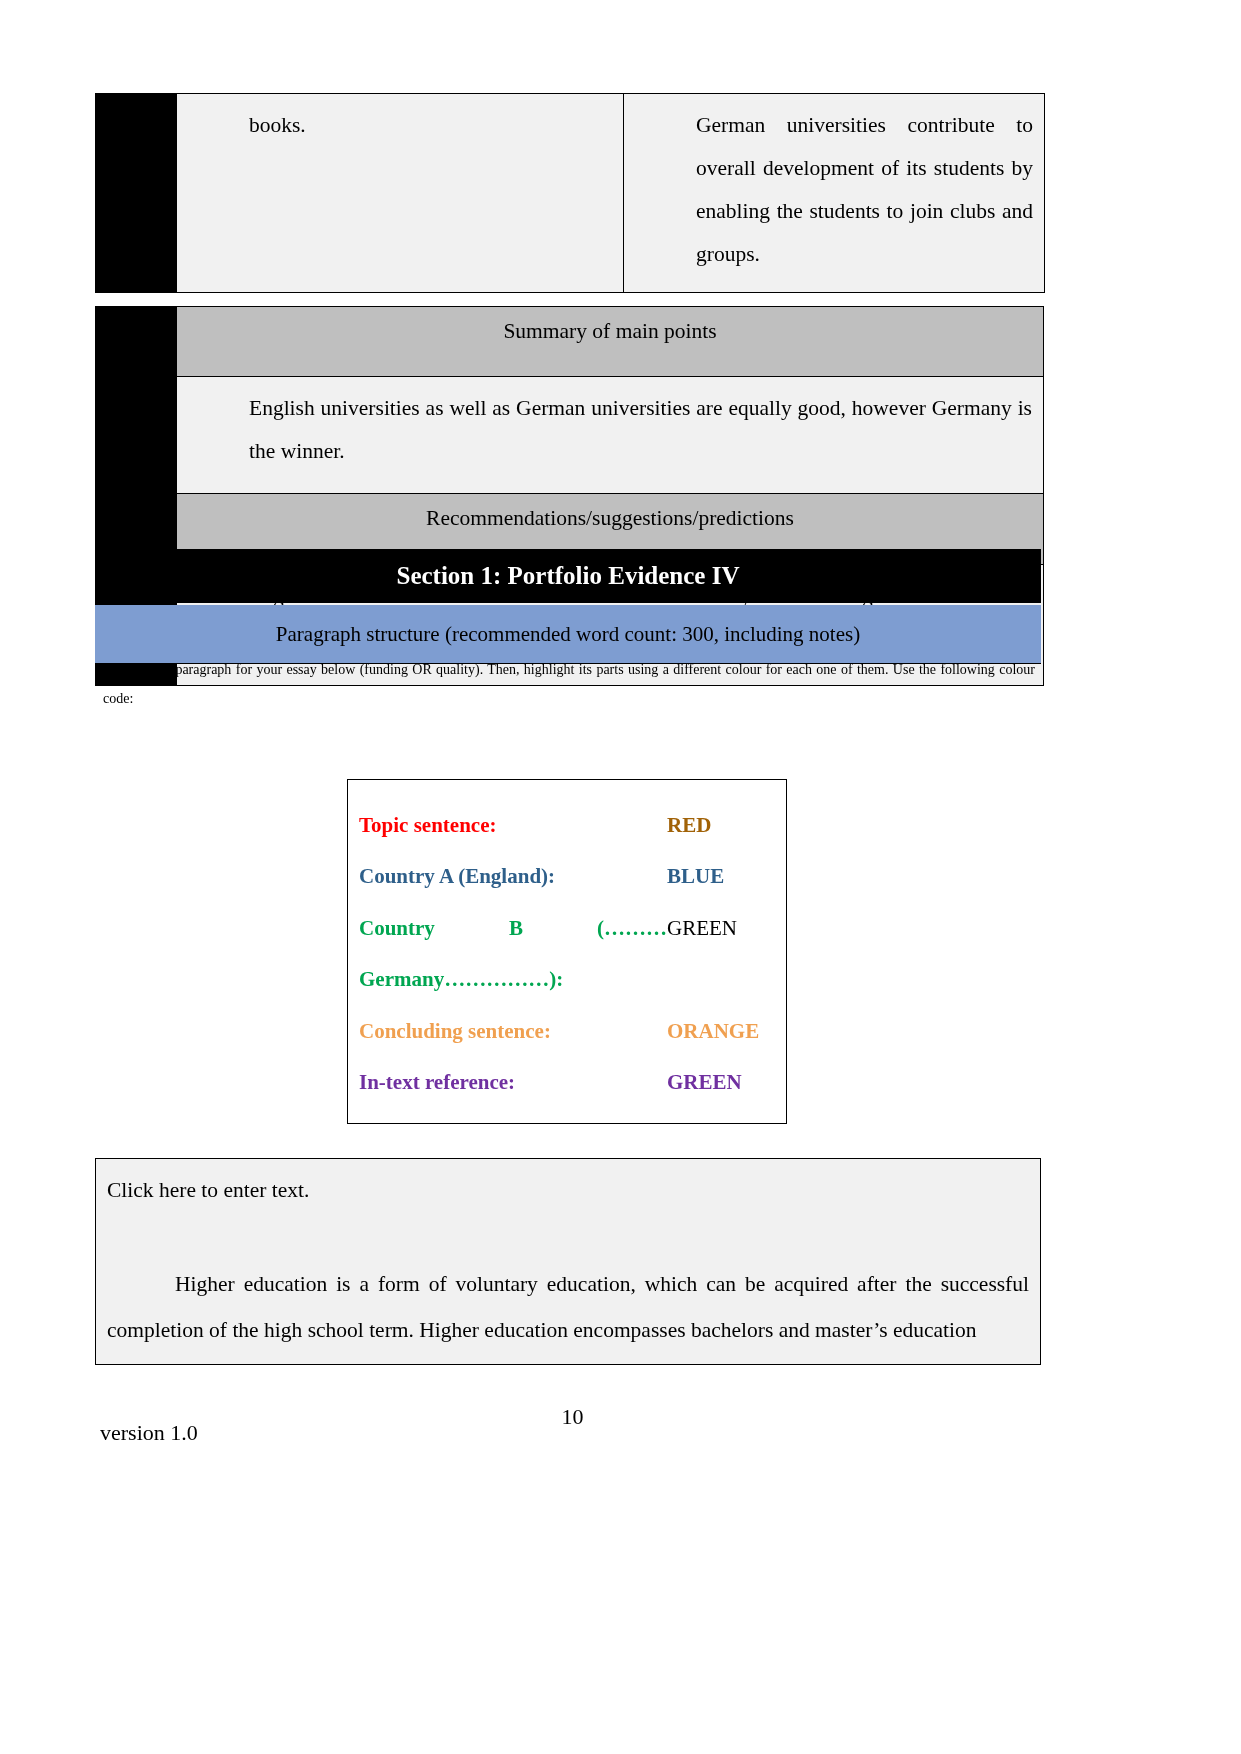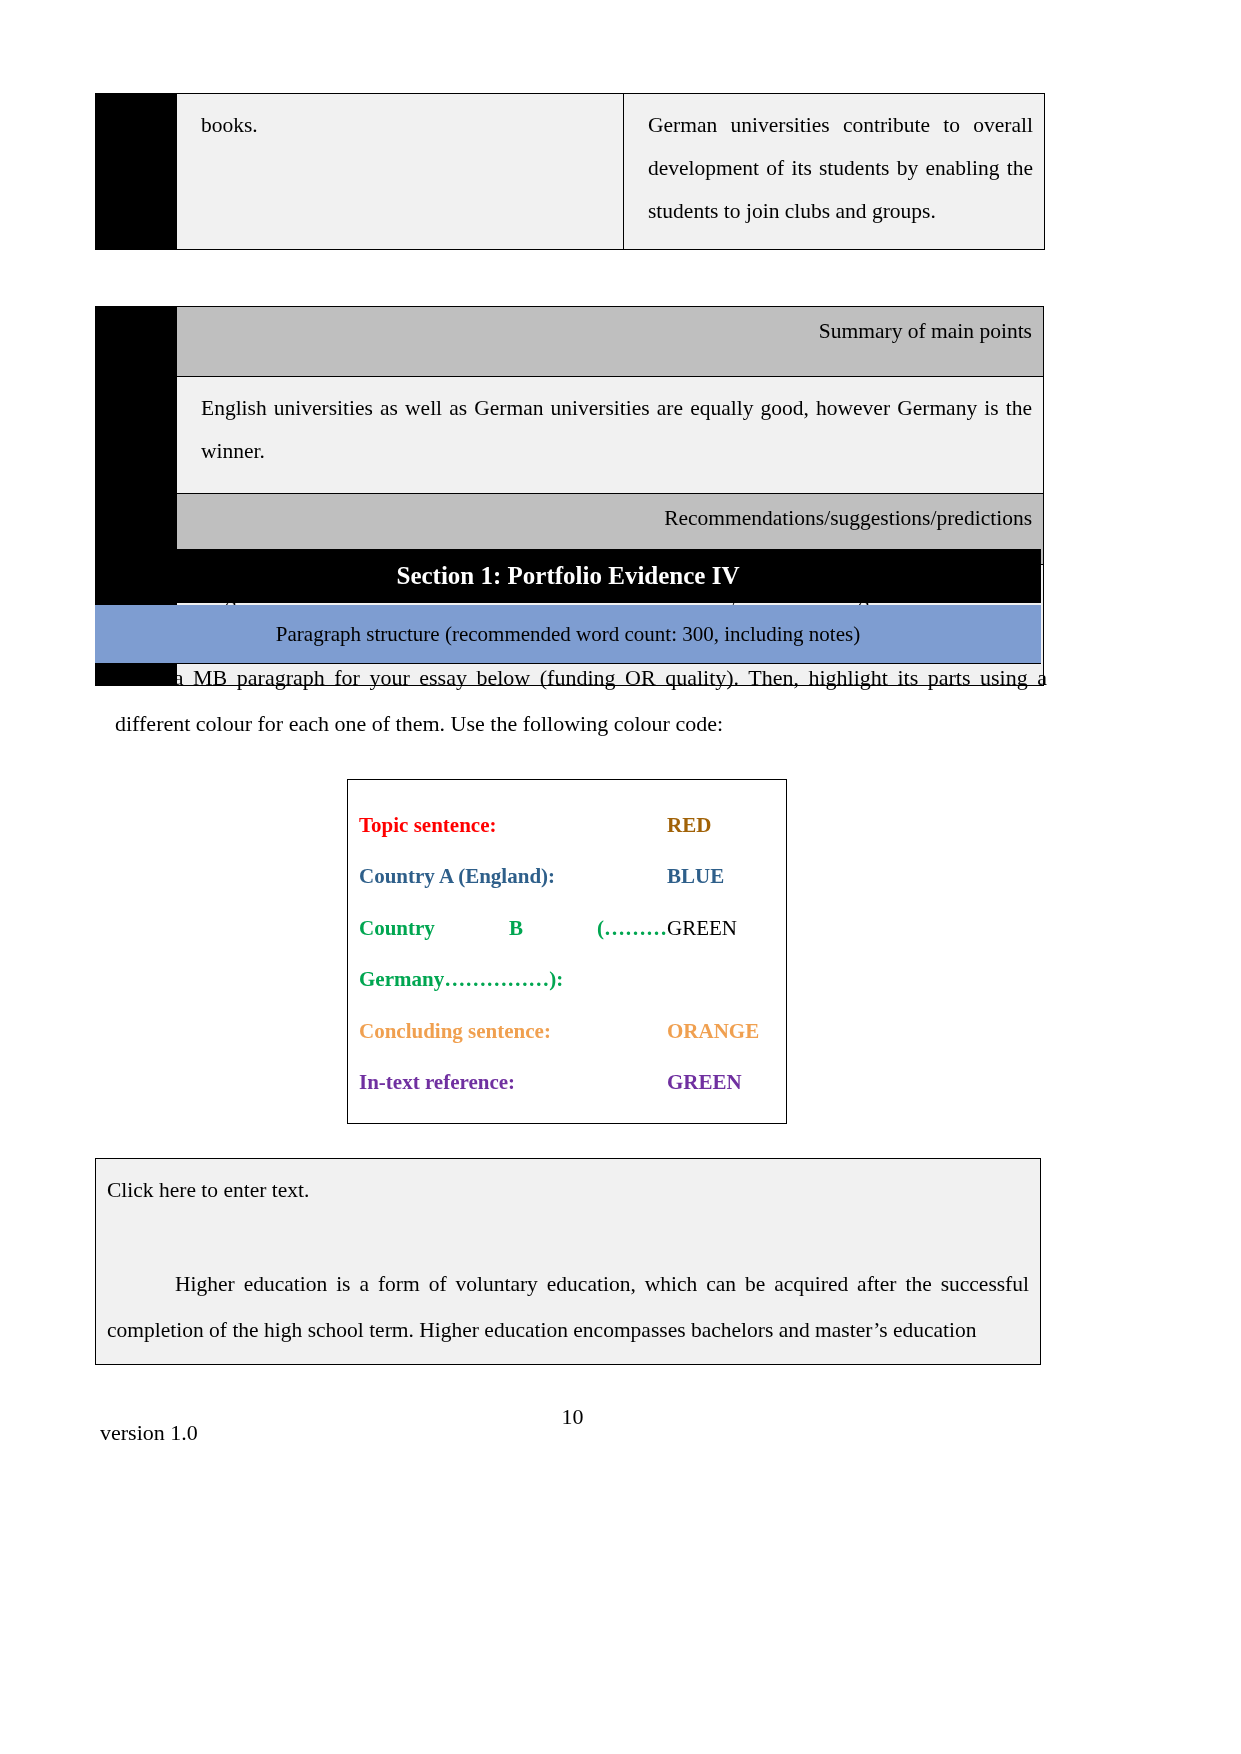--- a/index.html
+++ b/index.html
@@ -38,26 +38,27 @@
   .cell-black { background: #000000; border: 1px solid #000000; }
   .cell-light { background: #F1F1F1; }
   .cell-gray  { background: #BFBFBF; }
 
   .cell-pad {
     padding: 10px 11px 16px 24px;
     font-size: 21.5px;
     line-height: 2.0;
     text-align: justify;
     text-justify: inter-word;
+    margin-left: 48px;
   }
   .cell-pad-head {
     padding: 8px 11px 31px 11px;
     font-size: 21.5px;
     line-height: 1.55;
-    text-align: right;
+    text-align: center;
   }
 
   
   #table1-wrap { position: absolute; left: 95px; top: 93px; }
   #table1 .c1 { width: 80px; }
   #table1 .c2 { width: 446px; }
   #table1 .c3 { width: 420px; }
   #table1 .c1 { height: 143px; }
 
   
@@ -96,24 +97,24 @@
     justify-content: center;
     font-size: 21px;
     box-sizing: border-box;
     border-bottom: 1px solid #000000;
     z-index: 5;
   }
 
   
   #instruction {
     position: absolute;
-    left: 115px;
+    left: 103px;
     top: 655px;
     width: 932px;
-    font-size: 22px;
+    font-size: 14px;
     line-height: 2.1;
     text-align: justify;
     text-justify: inter-word;
   }
 
   
   #colour-box {
     position: absolute;
     left: 347px;
     top: 779px;

